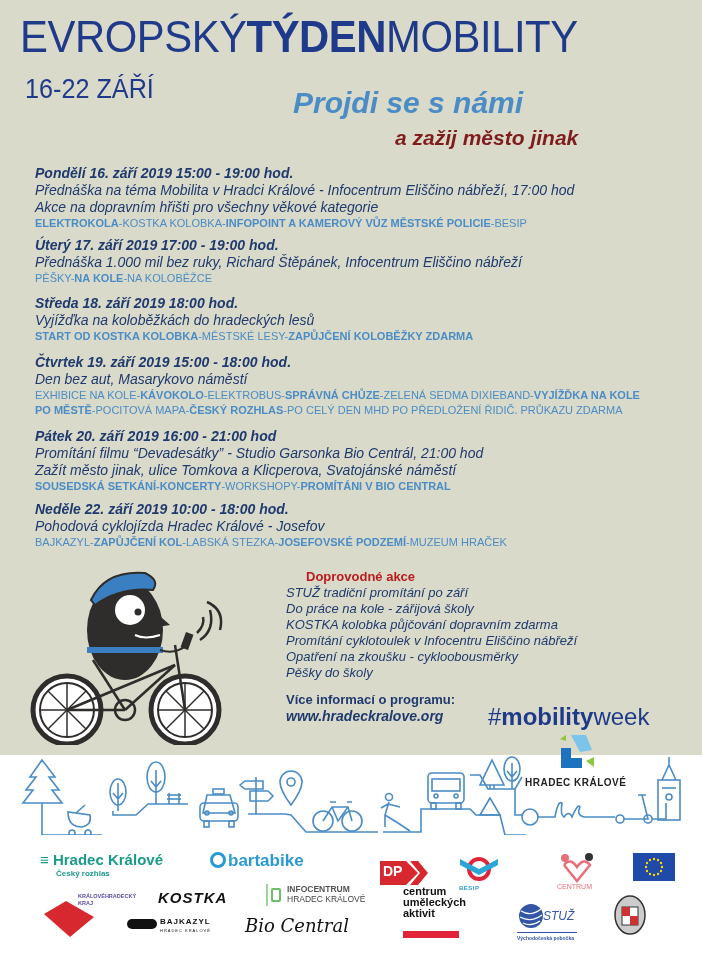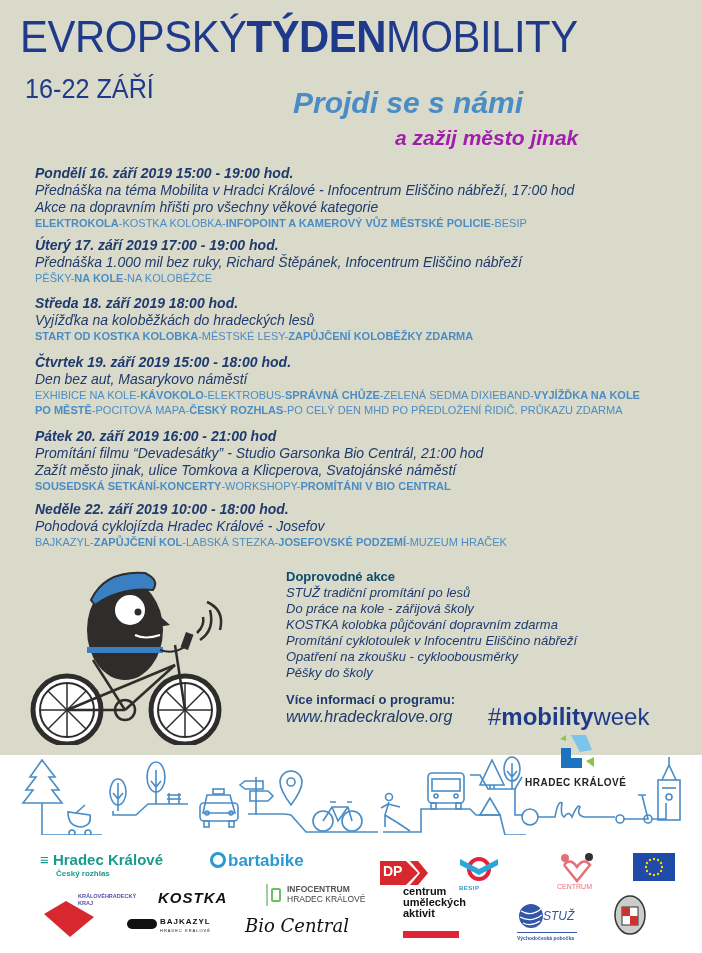--- a/index.html
+++ b/index.html
@@ -3,34 +3,34 @@
 <meta charset="utf-8">
 <style>
   * { margin: 0; padding: 0; box-sizing: border-box; }
   html, body { width: 702px; height: 953px; overflow: hidden; background: #fff; }
   body { font-family: "Liberation Sans", sans-serif; position: relative; }
   .poster { position: absolute; left: 0; top: 0; width: 702px; height: 755px; background: #d9dac9; }
   .title { position: absolute; left: 20px; top: 14px; font-size: 45px; color: #1f3a8a; letter-spacing: -0.5px; white-space: nowrap; line-height: 1; transform: scaleX(0.93); transform-origin: left; }
   .title b { font-weight: bold; }
   .dates { position: absolute; left: 25px; top: 75px; font-size: 28px; color: #1f3a8a; line-height: 1; transform: scaleX(0.9); transform-origin: left; }
   .slogan1 { position: absolute; left: 293px; top: 88px; font-size: 30px; font-weight: bold; font-style: italic; color: #4a8cc6; line-height: 1; }
-  .slogan2 { position: absolute; left: 395px; top: 127px; font-size: 21px; font-weight: bold; font-style: italic; color: #a21caf; line-height: 1; }
+  .slogan2 { position: absolute; left: 395px; top: 127px; font-size: 21px; font-weight: bold; font-style: italic; color: #7f1d1d; line-height: 1; }
 
   .day { position: absolute; left: 35px; }
   .day .head { font-size: 14px; font-weight: bold; color: #1f3a6f; line-height: 17px; white-space: nowrap; font-style: italic; }
   .day .line { font-size: 14px; font-style: italic; color: #1f3a6f; line-height: 17px; white-space: nowrap; }
   .day .tags { font-size: 11px; color: #4a8cc6; line-height: 15px; white-space: nowrap; text-transform: uppercase; }
   .day .tags b { font-weight: bold; }
 
   .extra { position: absolute; left: 286px; top: 569px; }
-  .extra .head { font-size: 13px; font-weight: bold; color: #0c4a6e; line-height: 16px; }
+  .extra .head { font-size: 13px; font-weight: bold; color: #b91c1c; line-height: 16px; margin-left: 20px; }
   .extra .line { font-size: 13px; font-style: italic; color: #1f3a6f; line-height: 16px; white-space: nowrap; }
   .more { position: absolute; left: 286px; top: 691px; }
   .more .head { font-size: 13px; font-weight: bold; color: #1f3a6f; line-height: 17px; }
-  .more .line { font-size: 16px; font-style: italic; color: #1f3a6f; line-height: 17px; }
+  .more .line { font-size: 14px; font-style: italic; color: #1f3a6f; line-height: 17px; font-weight: bold; }
   .hashtag { position: absolute; left: 488px; top: 705px; font-size: 24px; color: #1f3a8a; line-height: 1; }
   .hashtag b { font-weight: bold; }
   .hk-label { position: absolute; left: 525px; top: 777px; font-size: 10px; font-weight: bold; color: #222; letter-spacing: 0.5px; }
 
   .mascot { position: absolute; left: 25px; top: 565px; }
   .skyline { position: absolute; left: 0; top: 755px; }
 
   .logos { position: absolute; left: 0; top: 839px; width: 702px; height: 104px; background: #fff; }
   .logo { position: absolute; }
   .cr-main { left: 40px; top: 12px; font-size: 15px; font-weight: bold; color: #1a9a8a; white-space: nowrap; }
@@ -143,21 +143,21 @@
 
     <g stroke="#2e2d2b" stroke-width="2.5" fill="none">
       <path d="M 172 68 Q 180 60 178 52"></path>
       <path d="M 175 75 Q 190 65 185 45"></path>
       <path d="M 182 37 Q 200 45 195 65"></path>
     </g>
   </svg>
 
   <div class="extra">
     <div class="head">Doprovodné akce</div>
-    <div class="line">STUŽ tradiční promítání po lesů</div>
+    <div class="line">STUŽ tradiční promítání po září</div>
     <div class="line">Do práce na kole - zářijová školy</div>
     <div class="line">KOSTKA kolobka půjčování dopravním zdarma</div>
     <div class="line">Promítání cyklotoulek v Infocentru Eliščino nábřeží</div>
     <div class="line">Opatření na zkoušku - cykloobousměrky</div>
     <div class="line">Pěšky do školy</div>
   </div>
 
   <div class="more">
     <div class="head">Více informací o programu:</div>
     <div class="line">www.hradeckralove.org</div>

